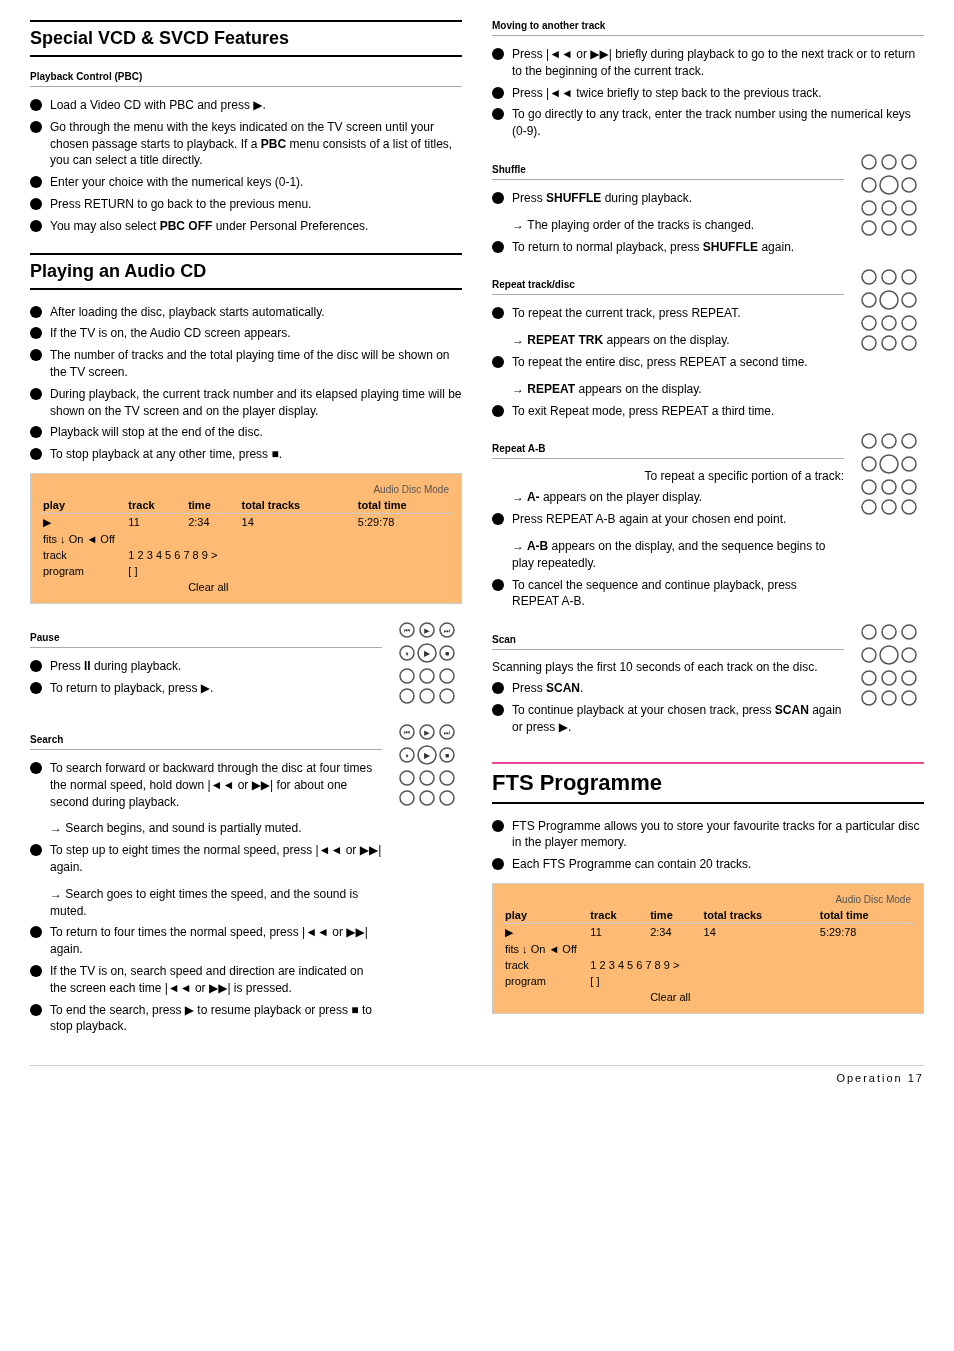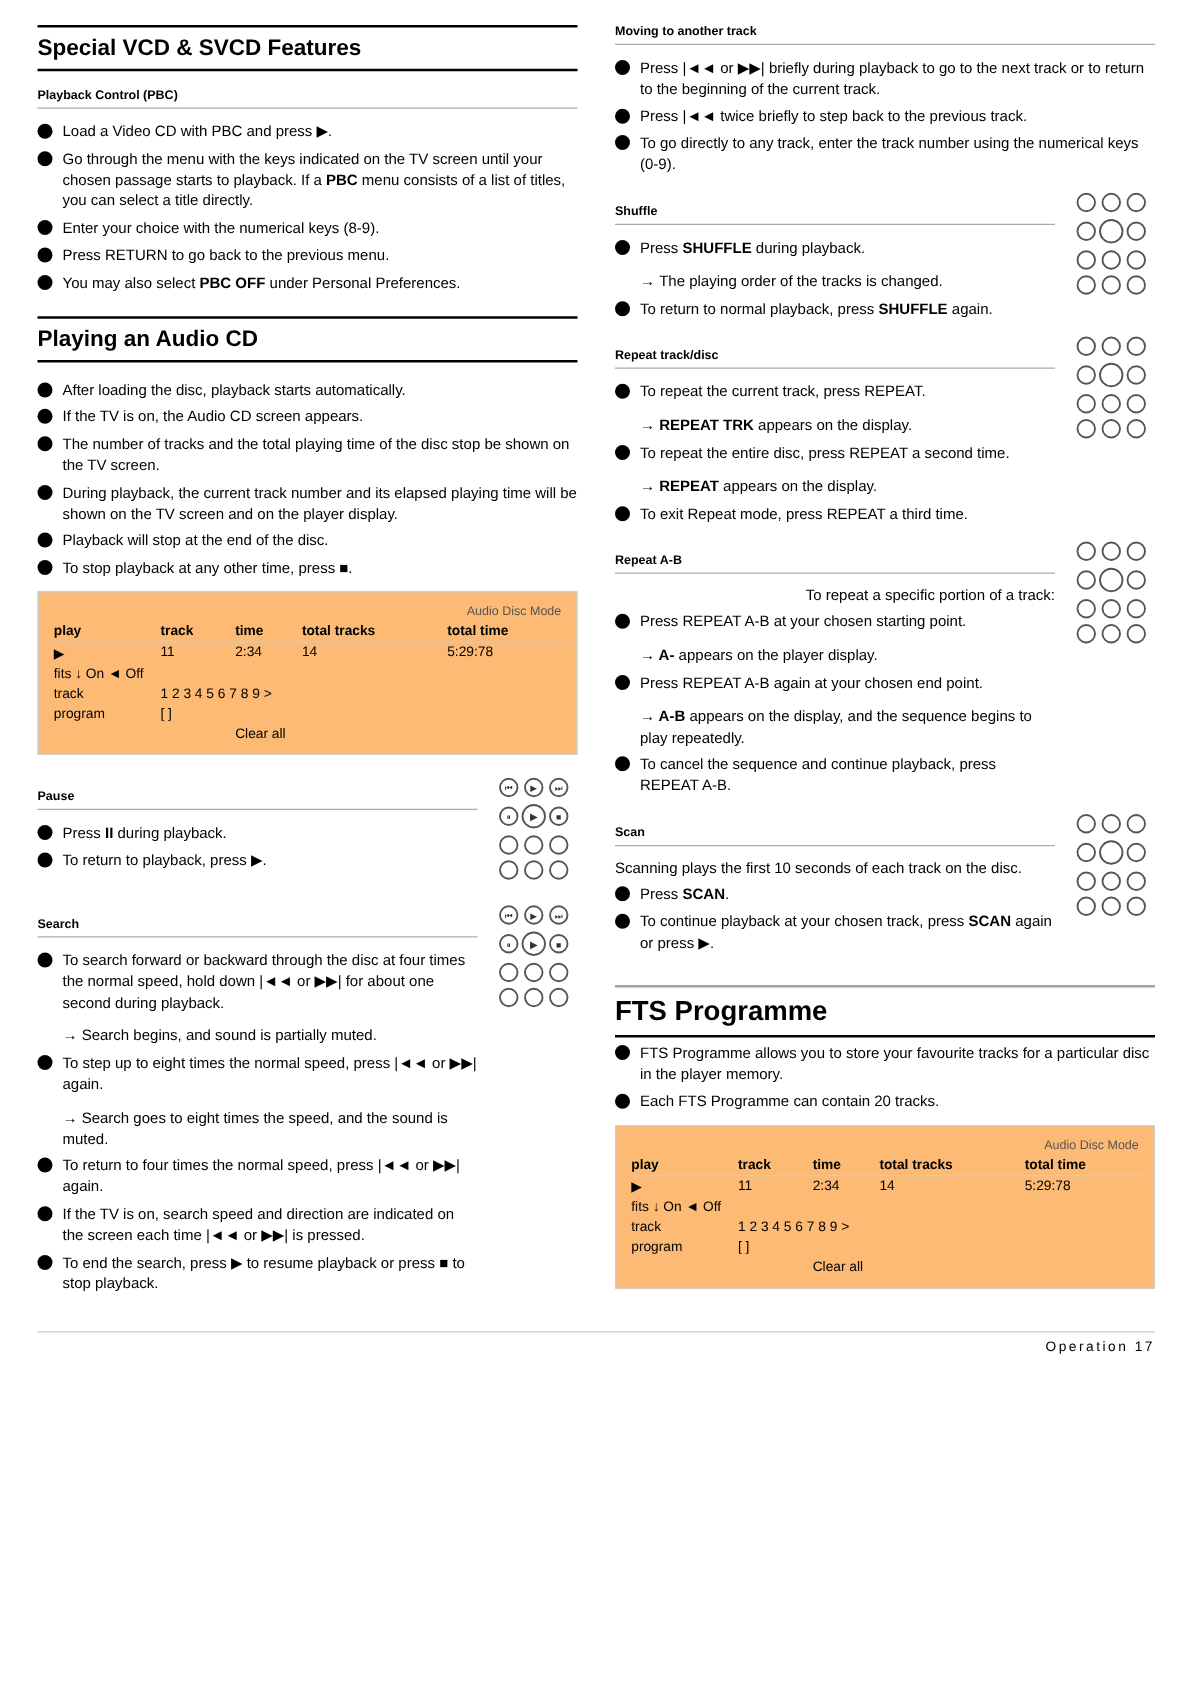--- a/index.html
+++ b/index.html
@@ -132,24 +132,24 @@
       font-size: 11px;
       margin-top: 20px;
       border-top: 1px solid #ccc;
       padding-top: 6px;
       letter-spacing: 2px;
     }
 
     .fts-title {
       font-size: 22px;
       font-weight: bold;
-      border-top: 2px solid #a3a3a3;
+      border-top: 2px solid #ec4899;
       border-bottom: 2px solid #000;
       padding: 6px 0;
-      margin-bottom: 4px;
+      margin-bottom: 14px;
     }
   </style>
 </head>
 <body>
 
 <div class="page-container">
 
   <div class="left-col">
 
     <h1 class="section-title">Special VCD &amp; SVCD Features</h1>
@@ -160,21 +160,21 @@
       <li>
         <span class="bullet"></span>
         <span>Load a Video CD with PBC and press ▶.</span>
       </li>
       <li>
         <span class="bullet"></span>
         <span>Go through the menu with the keys indicated on the TV screen until your chosen passage starts to playback. If a <span class="bold">PBC</span> menu consists of a list of titles, you can select a title directly.</span>
       </li>
       <li>
         <span class="bullet"></span>
-        <span>Enter your choice with the numerical keys (8-9).</span>
+        <span>Enter your choice with the numerical keys (0-1).</span>
       </li>
       <li>
         <span class="bullet"></span>
         <span>Press RETURN to go back to the previous menu.</span>
       </li>
       <li>
         <span class="bullet"></span>
         <span>You may also select <span class="bold">PBC OFF</span> under Personal Preferences.</span>
       </li>
     </ul>
@@ -185,21 +185,21 @@
       <li>
         <span class="bullet"></span>
         <span>After loading the disc, playback starts automatically.</span>
       </li>
       <li>
         <span class="bullet"></span>
         <span>If the TV is on, the Audio CD screen appears.</span>
       </li>
       <li>
         <span class="bullet"></span>
-        <span>The number of tracks and the total playing time of the disc stop be shown on the TV screen.</span>
+        <span>The number of tracks and the total playing time of the disc will be shown on the TV screen.</span>
       </li>
       <li>
         <span class="bullet"></span>
         <span>During playback, the current track number and its elapsed playing time will be shown on the TV screen and on the player display.</span>
       </li>
       <li>
         <span class="bullet"></span>
         <span>Playback will stop at the end of the disc.</span>
       </li>
       <li>
@@ -441,26 +441,20 @@
           <circle cx="35" cy="78" r="7" fill="none" stroke="#555" stroke-width="1.5"></circle>
           <circle cx="55" cy="78" r="7" fill="none" stroke="#555" stroke-width="1.5"></circle>
         </svg>
       </div>
     </div>
 
     <div class="section-with-icon">
       <div class="section-content">
         <h2 class="subsection-title">Repeat A-B</h2>
         <p style="margin-bottom:6px;text-align:right;">To repeat a specific portion of a track:</p>
-        <ul class="bullet-list">
-          <li>
-            <span class="bullet"></span>
-            <span>Press REPEAT A-B at your chosen starting point.</span>
-          </li>
-        </ul>
         <div class="arrow-item"><span class="bold">A-</span> appears on the player display.</div>
         <ul class="bullet-list">
           <li>
             <span class="bullet"></span>
             <span>Press REPEAT A-B again at your chosen end point.</span>
           </li>
         </ul>
         <div class="arrow-item"><span class="bold">A-B</span> appears on the display, and the sequence begins to play repeatedly.</div>
         <ul class="bullet-list">
           <li>

